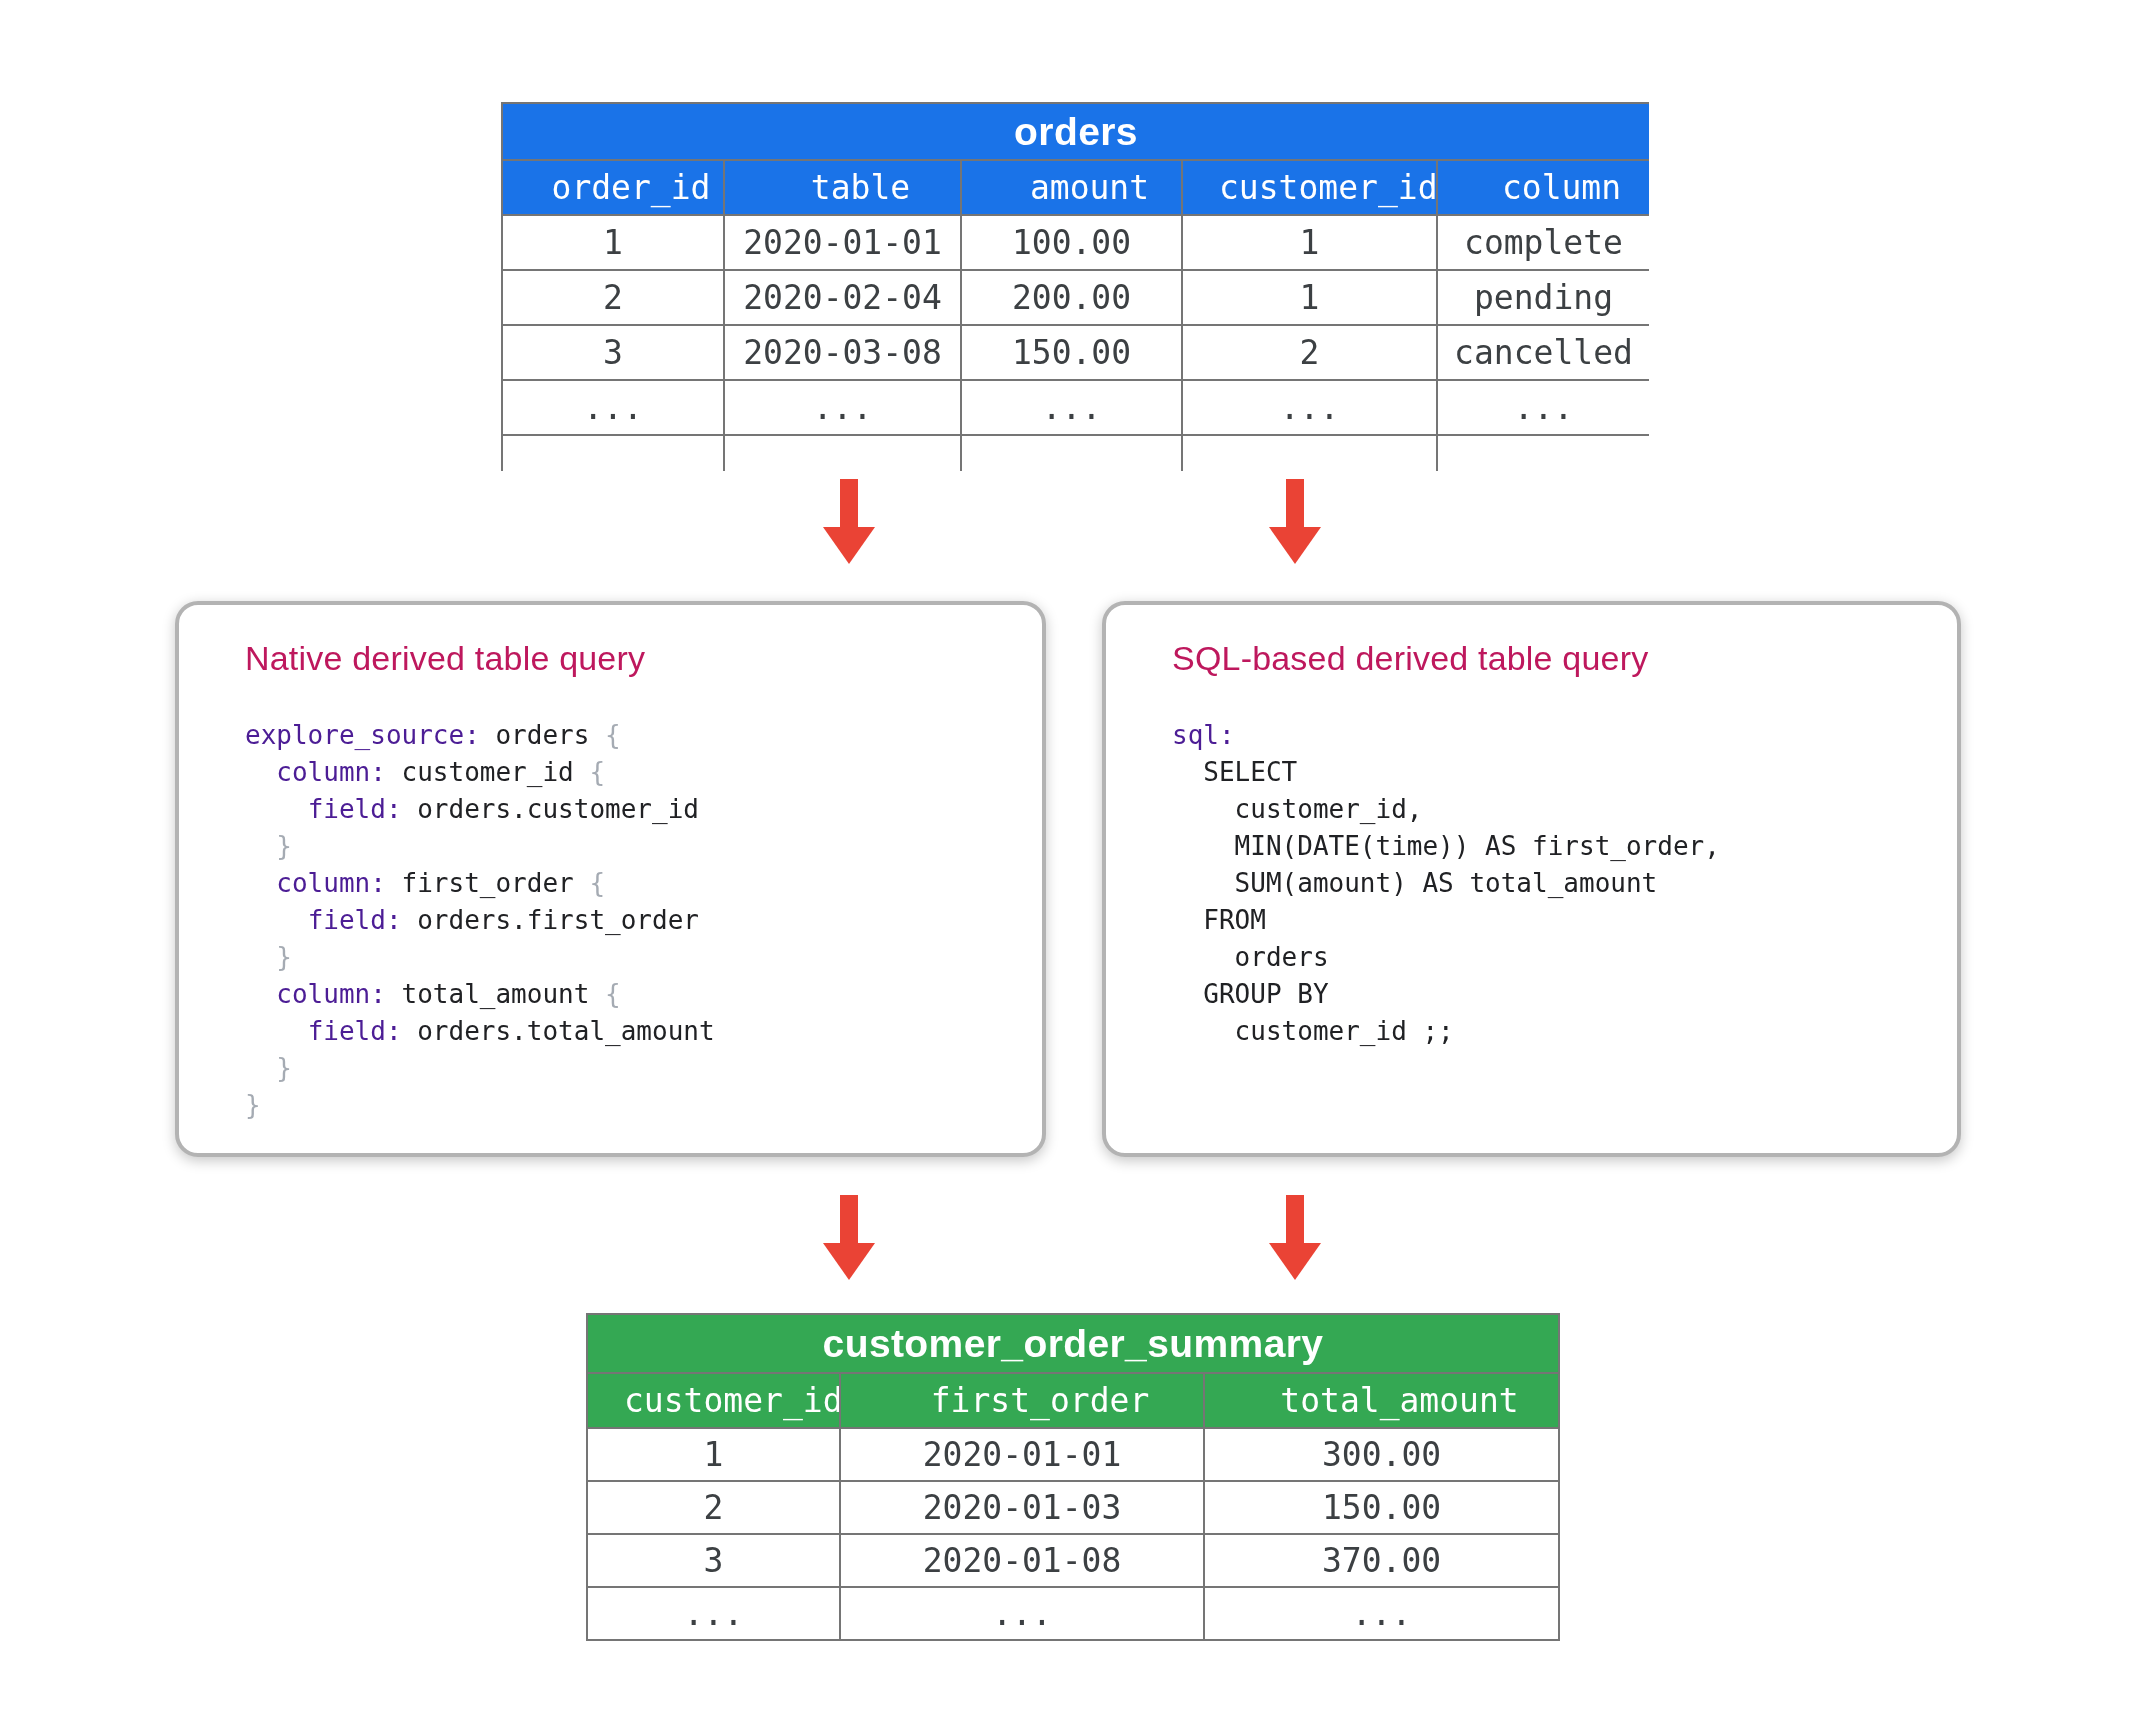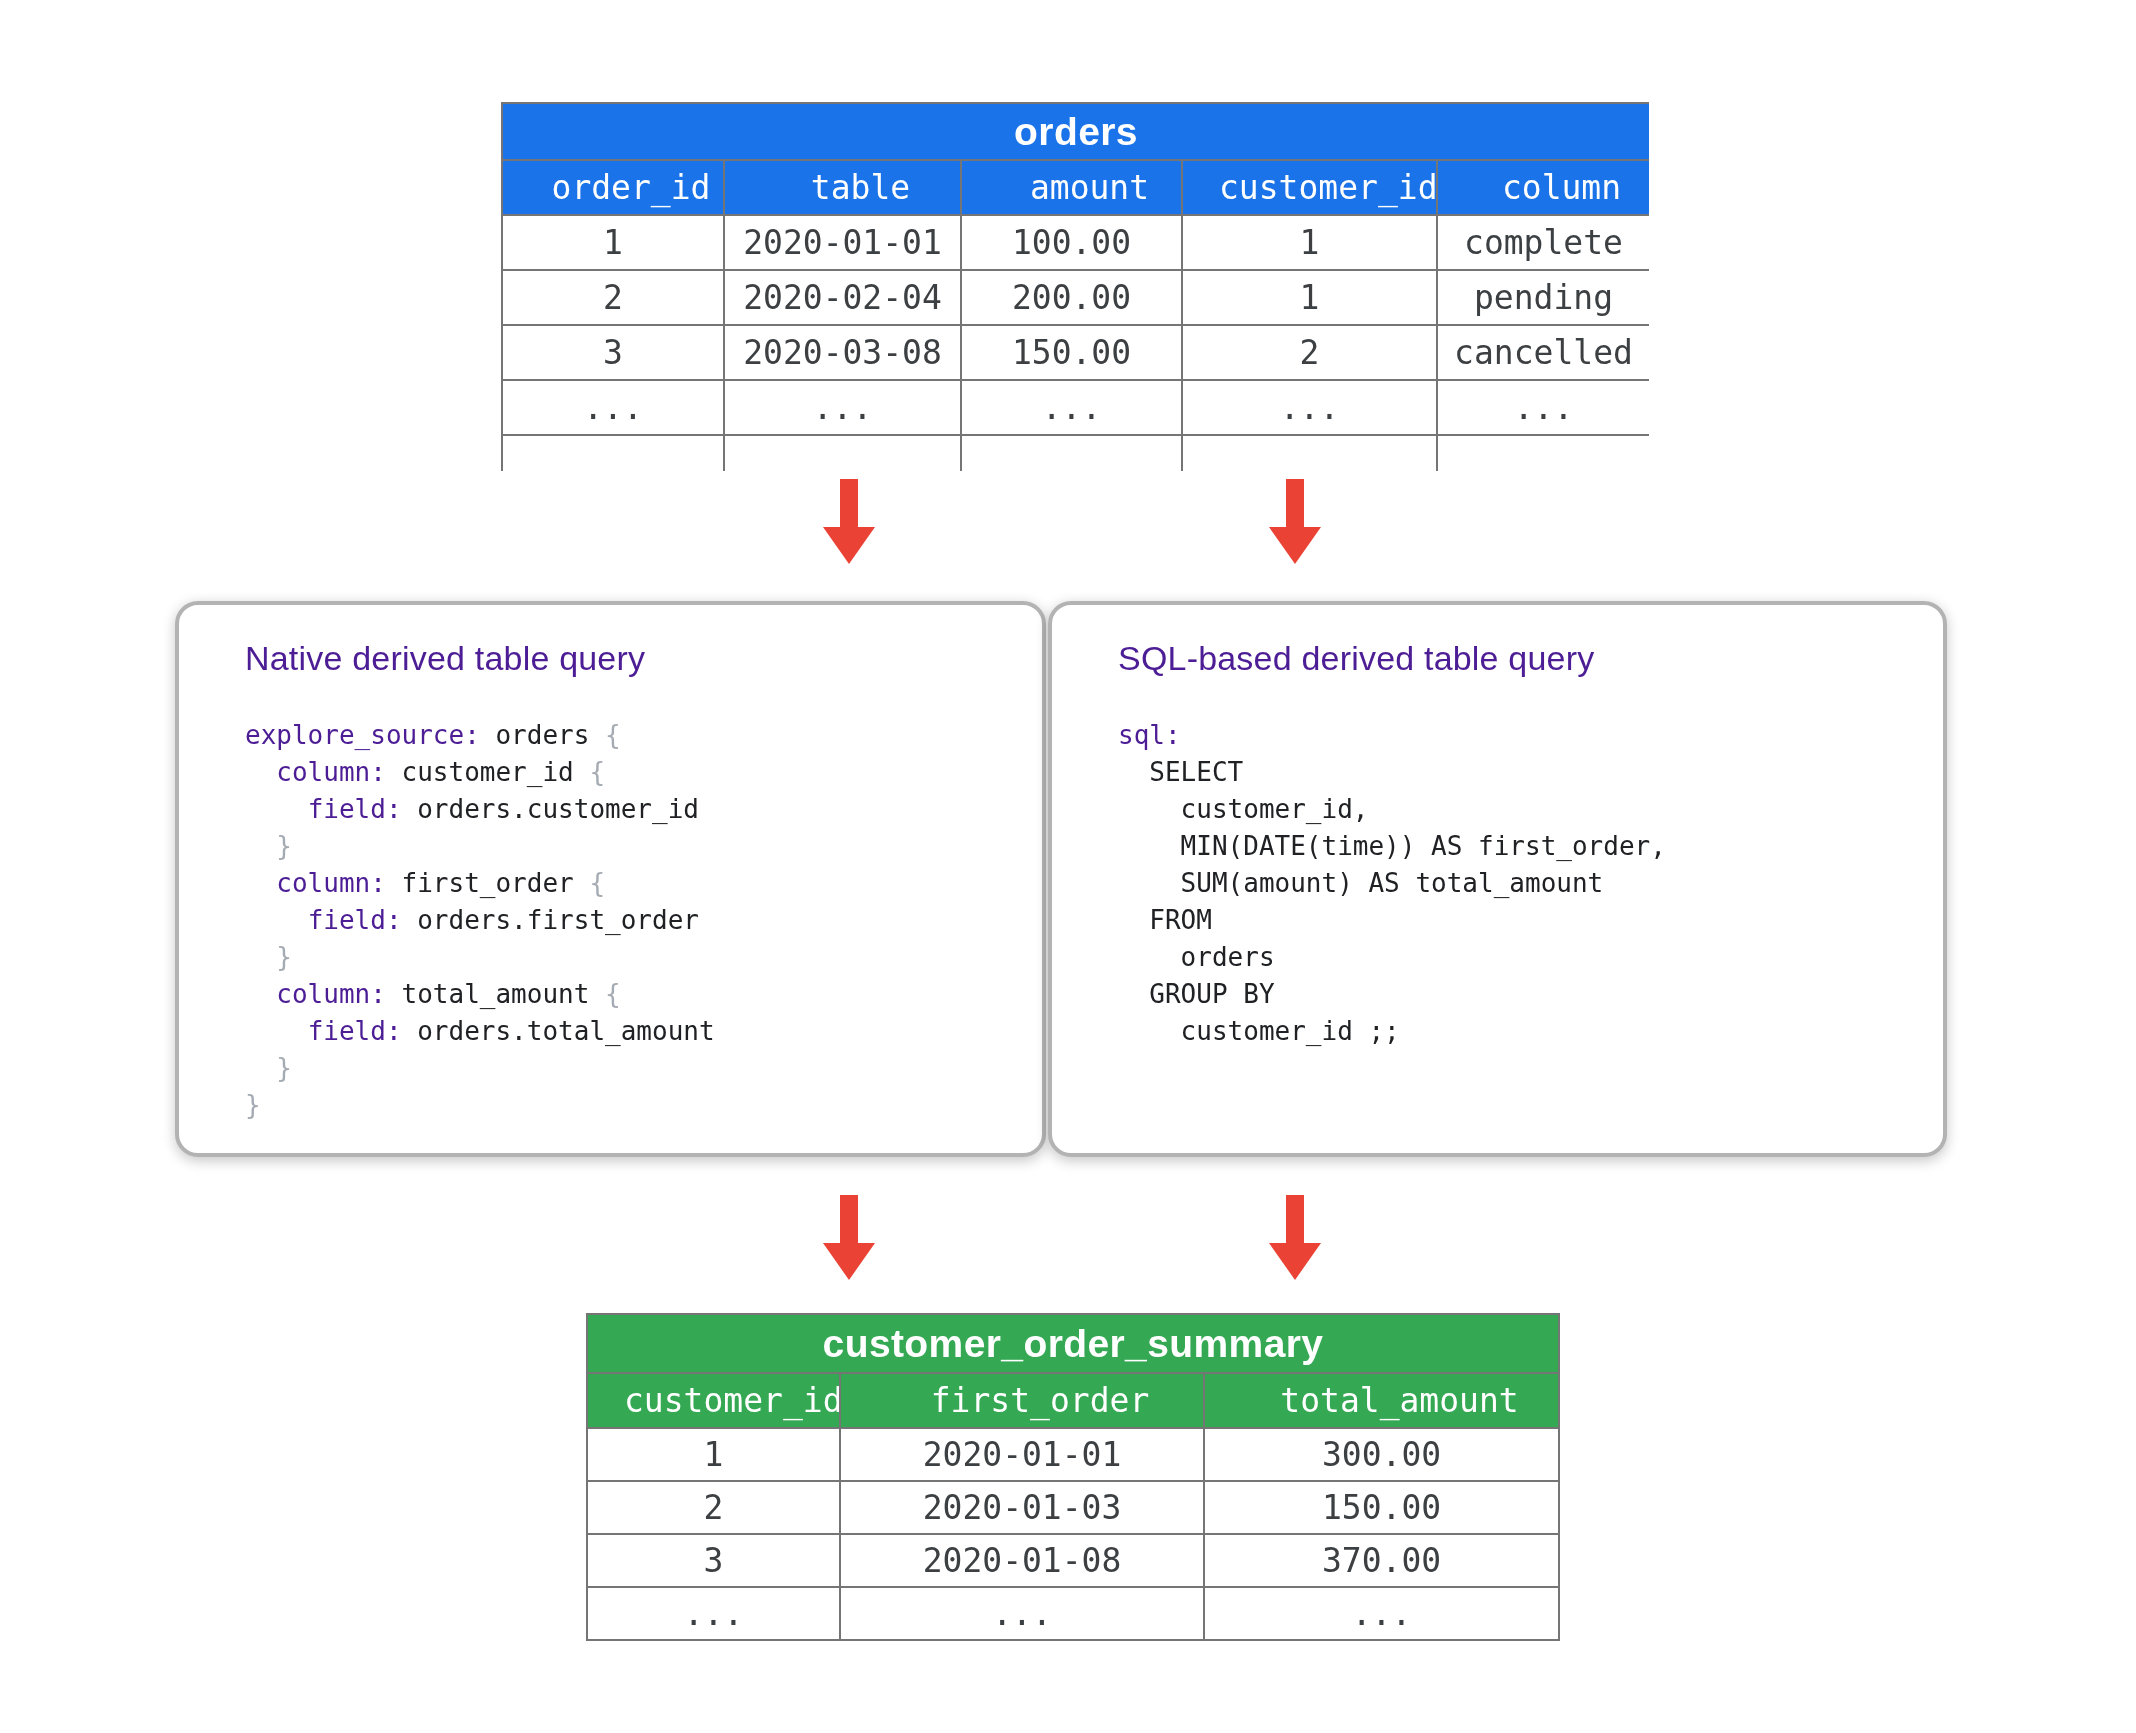--- a/index.html
+++ b/index.html
@@ -40,35 +40,35 @@
     border-top:37px solid #ea4335;
   }
 
   
   .qbox {
     position:absolute; background:#ffffff; border:4.5px solid #b3b3b3;
     border-radius:23px; box-shadow:0 3.6px 12.5px rgba(0,0,0,0.22);
   }
   .qbox .qtitle {
     position:absolute; left:66px; top:34px; margin:0;
-    font-size:34px; font-weight:normal; color:#4c1d95; letter-spacing:0.2px;
+    font-size:34px; font-weight:normal; color:#be185d; letter-spacing:0.2px;
   }
   .code {
     position:absolute; left:66px; top:112px;
     font-family:"DejaVu Sans Mono", monospace; font-size:26px; line-height:37px;
     color:#202124; white-space:pre;
   }
   .code .k { color:#4c1d95; }
   .code .b { color:#a5abb3; }
 
   
   #orders-wrap  { left:501px; top:102px; width:1148px; height:369px; overflow:hidden; }
   #summary-wrap { left:586px; top:1313px; width:971px; }
   #native-box { left:175px;  top:601px; width:863px; height:548px; }
-  #sql-box    { left:1048px; top:601px; width:851px; height:548px;padding-left:40px; }
+  #sql-box    { left:1102px; top:601px; width:851px; height:548px; }
   #arrow-t1 { left:823px;  top:479px; }
   #arrow-t2 { left:1269px; top:479px; }
   #arrow-b1 { left:823px;  top:1195px; }
   #arrow-b2 { left:1269px; top:1195px; }
 </style>
 </head>
 <body>
 
 <div class="canvas">
 

